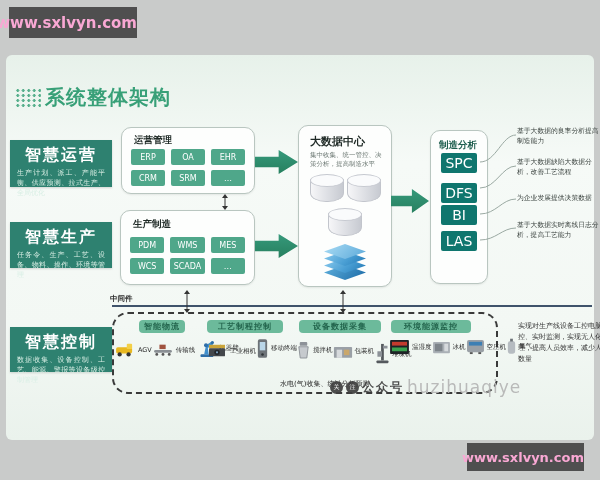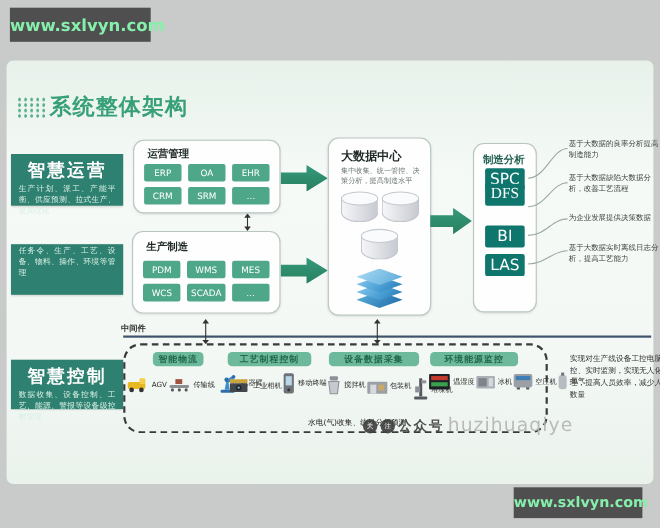--- a/index.html
+++ b/index.html
@@ -3,21 +3,21 @@
 <meta charset="utf-8">
 <style>
   html,body{margin:0;padding:0;}
   body{width:600px;height:480px;background:#c9cbca;font-family:"DejaVu Sans","Liberation Sans",sans-serif;position:relative;overflow:hidden;}
   .stage{position:absolute;left:0;top:0;width:600px;height:480px;}
   .abs{position:absolute;}
   
   .slide{left:6px;top:55px;width:588px;height:385px;border-radius:6px;
     background:linear-gradient(180deg,#e7f1ea 0%,#f6faf7 28%,#f3f8f4 70%,#eaf2ec 100%);}
   
-  .wmbox{background:#4f4f4f;color:#86efac;font-weight:bold;display:flex;align-items:center;justify-content:flex-start;}
+  .wmbox{background:#4f4f4f;color:#f9a8d4;font-weight:bold;display:flex;align-items:center;justify-content:flex-end;}
   .wm-top{left:9px;top:7px;width:128px;height:31px;font-size:15px;}
   .wm-bottom{left:467px;top:443px;width:117px;height:28px;font-size:13px;}
   
   .dots{left:15px;top:88px;width:26px;height:19px;
     background-image:radial-gradient(circle,#3aa279 1.3px,transparent 1.6px);
     background-size:5.5px 5px;opacity:.85;}
   .page-title{left:45px;top:84px;font-size:20px;font-weight:bold;color:#38a078;letter-spacing:1px;}
   
   .lpanel{left:10px;width:102px;background:#2e8170;color:#fff;box-shadow:0 1px 2px rgba(0,0,0,.15);}
   .lpanel .lp-title{font-size:16px;font-weight:bold;text-align:center;letter-spacing:2px;padding-top:5px;}
@@ -70,20 +70,21 @@
   </div>
 
   <div class="abs dots"></div>
   <div class="abs page-title">系统整体架构</div>
 
   <div class="abs lpanel" style="top:140px;height:47px;">
     <div class="lp-title">智慧运营</div>
     <div class="lp-desc">生产计划、派工、产能平衡、供应预测、拉式生产、全局优化</div>
   </div>
   <div class="abs lpanel" style="top:222px;height:46px;">
+    <div class="lp-title">智慧生产</div>
     <div class="lp-desc">任务令、生产、工艺、设备、物料、操作、环境等管理</div>
   </div>
   <div class="abs lpanel" style="top:327px;height:45px;">
     <div class="lp-title">智慧控制</div>
     <div class="lp-desc">数据收集、设备控制、工艺、能源、警报等设备级控制管理</div>
   </div>
 
   <div class="abs card" style="left:121px;top:127px;width:132px;height:65px;">
     <div class="card-title" style="position:absolute;left:12px;top:6px;">运营管理</div>
     <div class="chipgrid" style="position:absolute;left:9px;top:21px;width:114px;">
@@ -137,21 +138,21 @@
     </div>
   </div>
 
   <div class="abs garrow" style="left:255px;top:150px;width:43px;height:24px;"></div>
   <div class="abs garrow" style="left:255px;top:234px;width:43px;height:24px;"></div>
   <div class="abs garrow" style="left:391px;top:189px;width:38px;height:24px;"></div>
 
   <div class="abs card" style="left:430px;top:130px;width:56px;height:152px;">
     <div class="card-title" style="position:absolute;left:8px;top:8px;color:#1e5e4e;">制造分析</div>
     <div class="achip" style="position:absolute;left:10px;top:22px;">SPC</div>
-    <div class="achip" style="position:absolute;left:10px;top:36px;font-family:Liberation Serif, serif;">DFS</div>
+    <div class="achip" style="position:absolute;left:10px;top:52px;">DFS</div>
     <div class="achip" style="position:absolute;left:10px;top:74px;">BI</div>
     <div class="achip" style="position:absolute;left:10px;top:100px;">LAS</div>
   </div>
 
   <svg class="abs" style="left:478px;top:130px;" width="40" height="120" viewBox="0 0 40 120">
     <path d="M2,32 C18,32 24,5 38,5" stroke="#9aa9a2" stroke-width="1" fill="none"></path>
     <path d="M2,58 C18,58 24,36 38,36" stroke="#9aa9a2" stroke-width="1" fill="none"></path>
     <path d="M2,84 C18,84 24,69 38,69" stroke="#9aa9a2" stroke-width="1" fill="none"></path>
     <path d="M2,110 C18,110 24,98 38,98" stroke="#9aa9a2" stroke-width="1" fill="none"></path>
   </svg>

